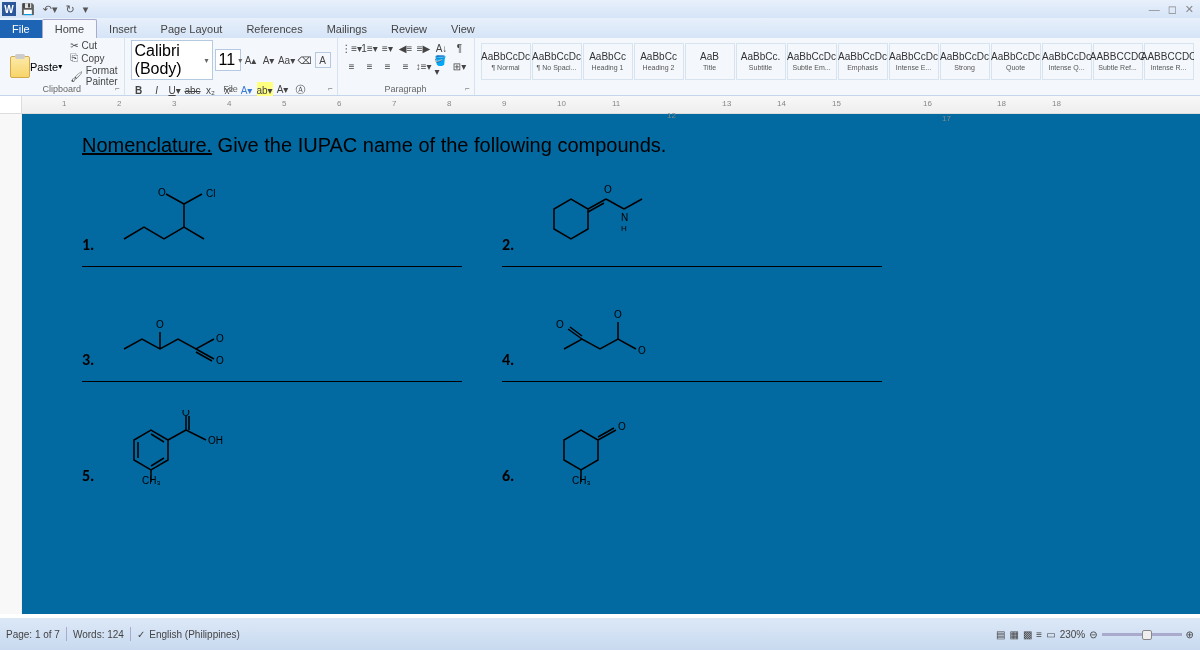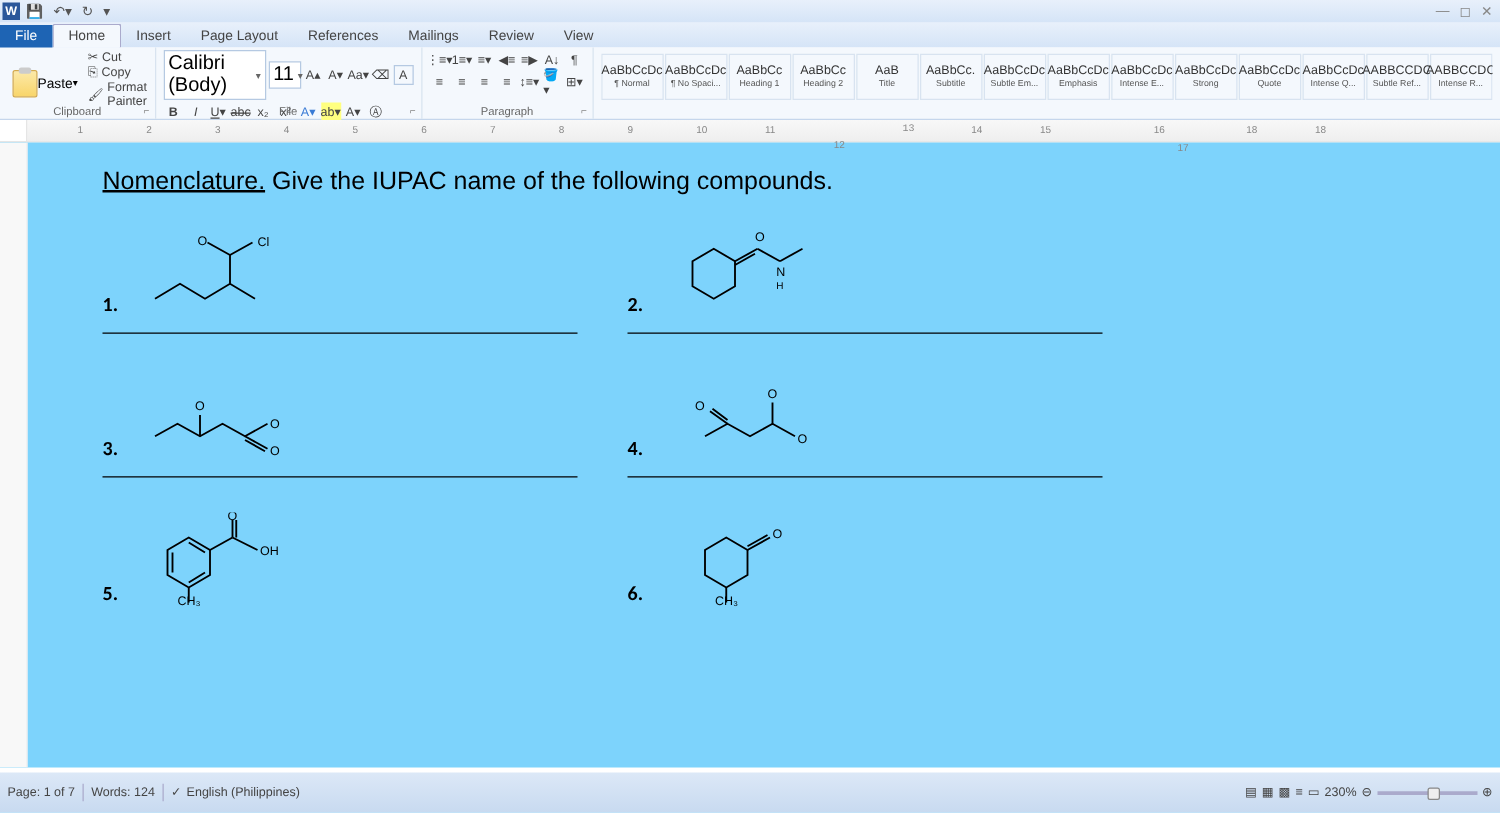--- a/index.html
+++ b/index.html
@@ -29,21 +29,21 @@
 .combo::after{content:"▾";margin-left:3px;font-size:8px;color:#666}
 .rbtn{width:16px;height:16px;display:flex;align-items:center;justify-content:center;font-size:10px;color:#444;border:1px solid transparent}
 .styles-gallery{display:flex;align-items:center;height:42px;gap:1px;overflow:hidden}
 .style-item{width:50px;height:37px;border:1px solid #d8e3f0;display:flex;flex-direction:column;align-items:center;justify-content:center;font-size:8px}
 .style-item .preview{font-size:10px;color:#333}
 .style-item .sname{font-size:7px;color:#555;margin-top:2px}
 .ruler-area{height:18px;background:#fff;border-bottom:1px solid #ddd;display:flex}
 .ruler-corner{width:22px;border-right:1px solid #ddd}
 .ruler{flex:1;position:relative;font-size:8px;color:#888;background:linear-gradient(#f8f8f8,#eee)}
 .ruler span{position:absolute;top:3px}
-.doc-area{height:500px;display:flex;background:#7dd3fc;overflow:auto}
+.doc-area{height:500px;display:flex;background:#0369a1;overflow:auto}
 .vruler{width:22px;border-right:1px solid #eee;background:#f8f8f8;font-size:8px;color:#888;position:relative}
 .page{padding:20px 60px;position:relative}
 .nomenclature{font-family:"Times New Roman",serif;font-size:20px;color:#000}
 .nomenclature .under{text-decoration:underline}
 .compounds{display:grid;grid-template-columns:380px 380px;gap:20px 40px;margin-top:15px}
 .compound{border-bottom:1.5px solid #000;padding:8px 0 12px;display:flex;align-items:flex-end;gap:20px;height:95px}
 .compound:nth-child(5),.compound:nth-child(6){border-bottom:none}
 .cnum{font-family:"Calibri",sans-serif;font-size:16px;font-weight:bold}
 .chem{width:140px;height:75px}
 .statusbar{position:absolute;bottom:0;left:0;right:0;height:32px;background:linear-gradient(#dce8f7,#c8daf0);display:flex;align-items:center;font-size:10px;color:#444;padding:0 6px}

